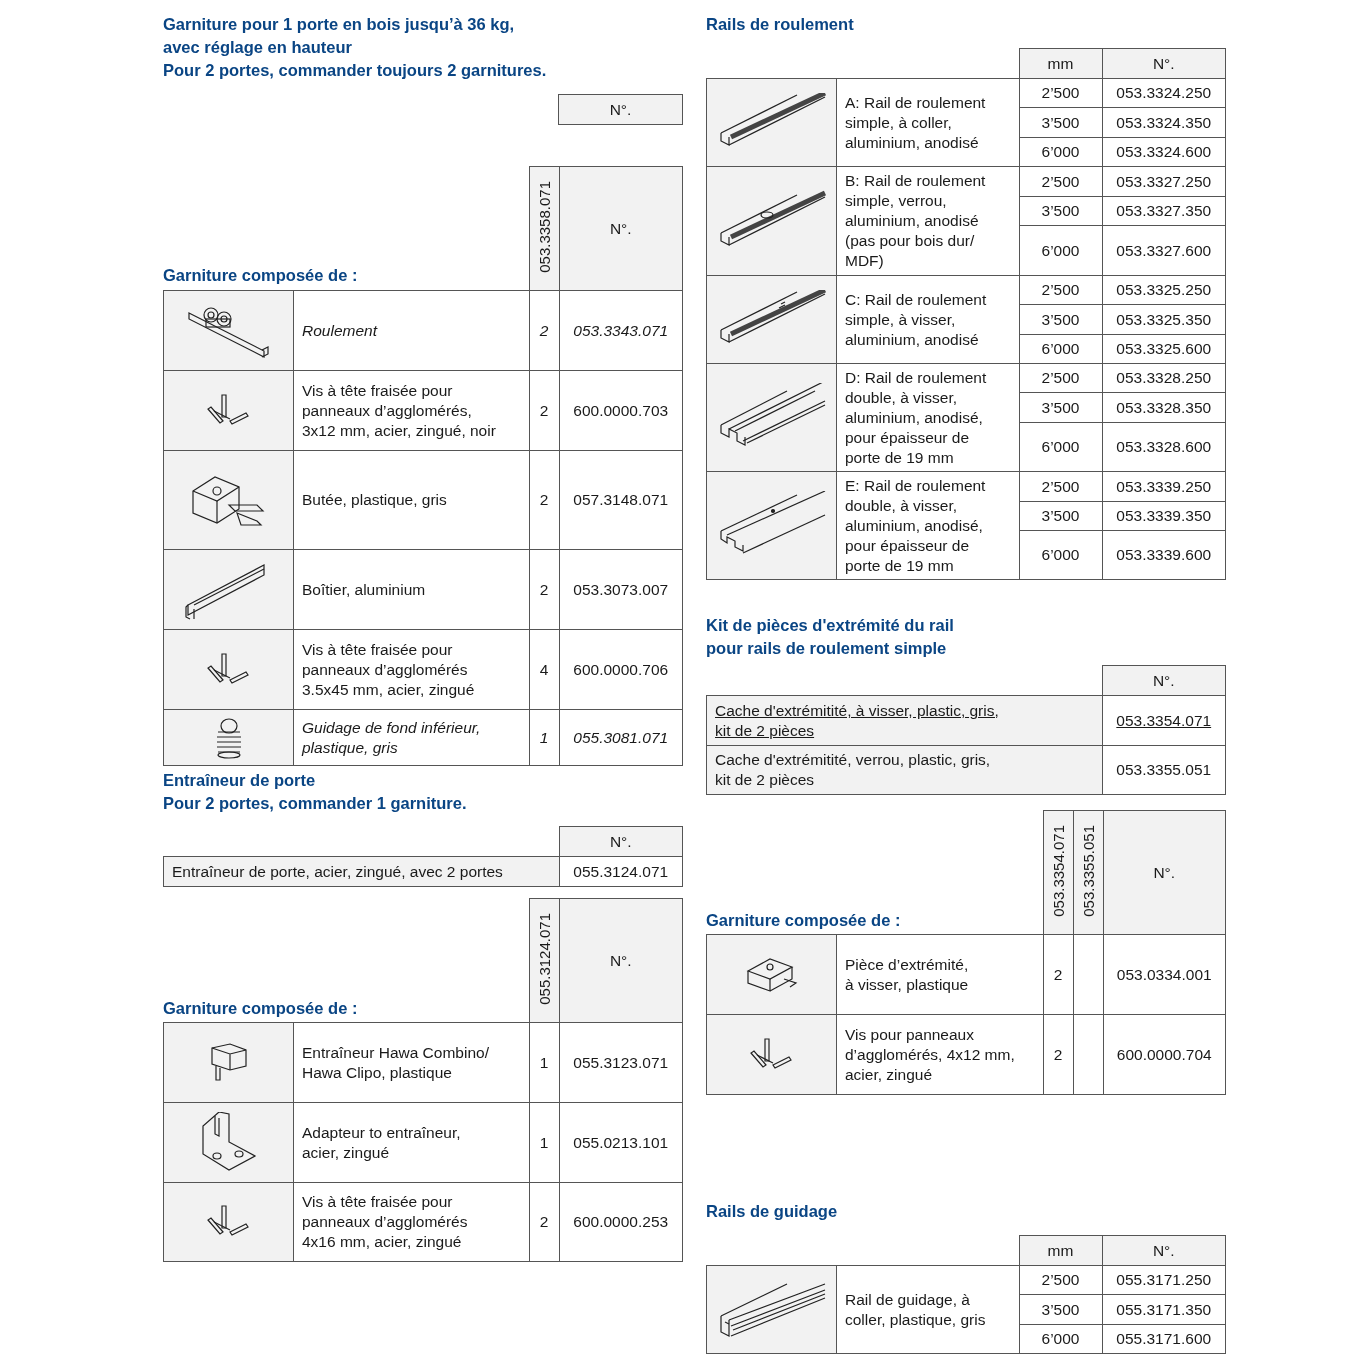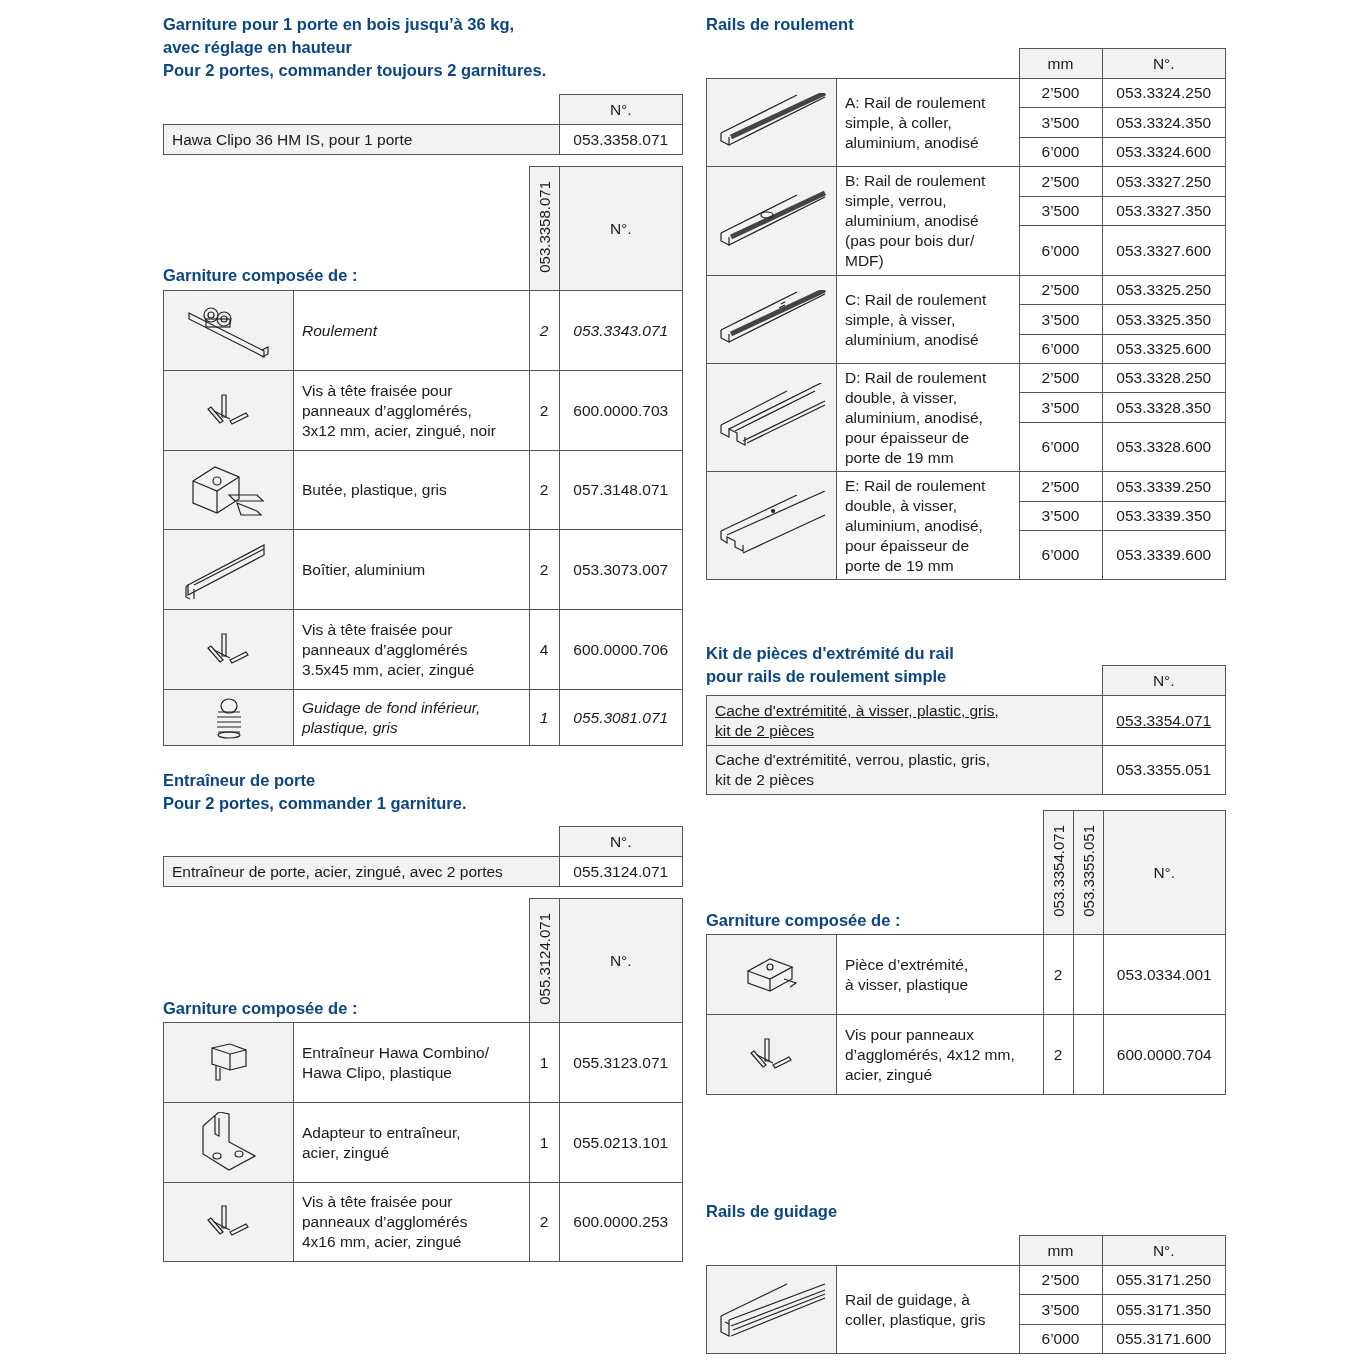--- a/index.html
+++ b/index.html
@@ -32,24 +32,20 @@
   <p class="h abs" style="top:13px;left:0;">Garniture pour 1 porte en bois jusqu’à 36 kg,
 avec réglage en hauteur
 Pour 2 portes, commander toujours 2 garnitures.</p>
 
   <table class="abs" style="top:94px;left:0;width:520px;">
     <tbody>
         <tr style="height:30px;">
       <td class="noborder" style="width:395px;"></td>
       <td class="gray c">N°.</td>
     </tr>
-    <tr style="height:30px;">
-      <td class="gray l">Hawa Clipo 36 HM IS, pour 1 porte</td>
-      <td class="white c">053.3358.071</td>
-    </tr>
   </tbody>
     </table>
 
   <p class="h abs" style="top:264px;left:0;">Garniture composée de :</p>
 
   <table class="abs" style="top:166px;left:0;width:520px;">
     <tbody>
         <tr style="height:124px;">
       <td class="noborder" style="width:130px;"></td>
       <td class="noborder" style="width:235px;"></td>
@@ -84,21 +80,21 @@
                 <path d="M10 20 l16 8"></path>
               </g>
             </svg>
       </td>
       <td class="white desc pl">Vis à tête fraisée pour
 panneaux d’agglomérés,
 3x12 mm, acier, zingué, noir</td>
       <td class="white c">2</td>
       <td class="white c">600.0000.703</td>
     </tr>
-    <tr style="height:79px;">
+    <tr style="height:99px;">
       <td class="gray">
         <svg width="80" height="62" viewBox="0 0 80 62">
               <g fill="none" stroke="#222" stroke-width="1.2">
                 <path d="M4 22 l22 -14 l24 10 l0 22 l-22 14 l-24 -10 Z"></path>
                 <path d="M4 22 l24 10 l22 -14"></path>
                 <path d="M28 32 l0 22"></path>
                 <circle cx="28" cy="22" r="4"></circle>
                 <path d="M40 36 l28 0 l6 6 l-28 0 Z"></path>
                 <path d="M48 44 l20 8 l4 4 l-20 0 Z"></path>
               </g>
@@ -385,21 +381,21 @@
           <td class="white c">3’500</td>
           <td class="white c">053.3339.350</td>
         </tr>
     <tr style="height:49px;">
           <td class="white c">6’000</td>
           <td class="white c">053.3339.600</td>
         </tr>
   </tbody>
     </table>
 
-  <p class="h abs" style="top:642px;left:0;">Kit de pièces d'extrémité du rail
+  <p class="h abs" style="top:614px;left:0;">Kit de pièces d'extrémité du rail
 pour rails de roulement simple</p>
 
   <table class="abs" style="top:665px;left:0;width:520px;">
     <tbody>
         <tr style="height:30px;">
       <td class="noborder" style="width:395px;"></td>
       <td class="gray c">N°.</td>
     </tr>
     <tr style="height:50px;text-decoration:underline;">
       <td class="gray desc pl">Cache d'extrémitité, à visser, plastic, gris,

